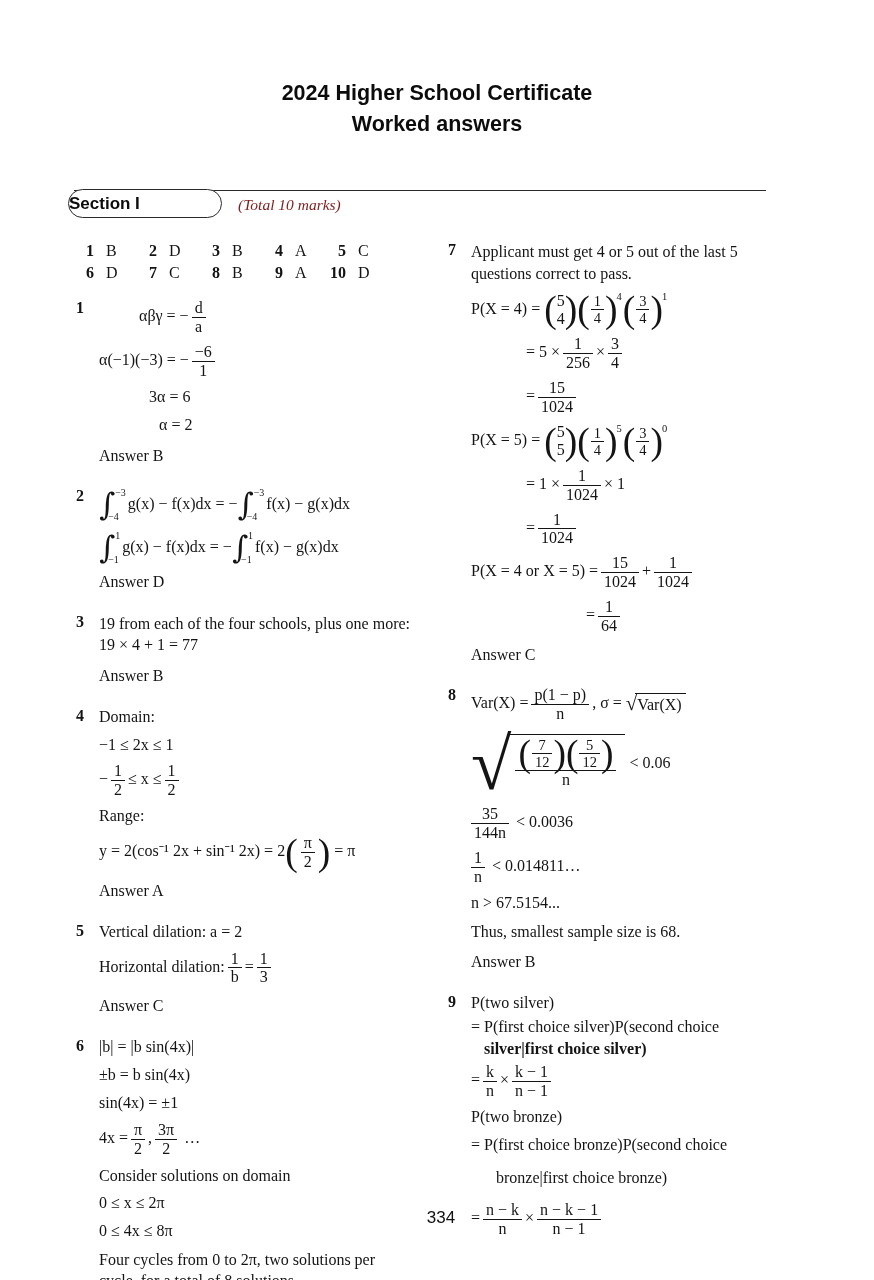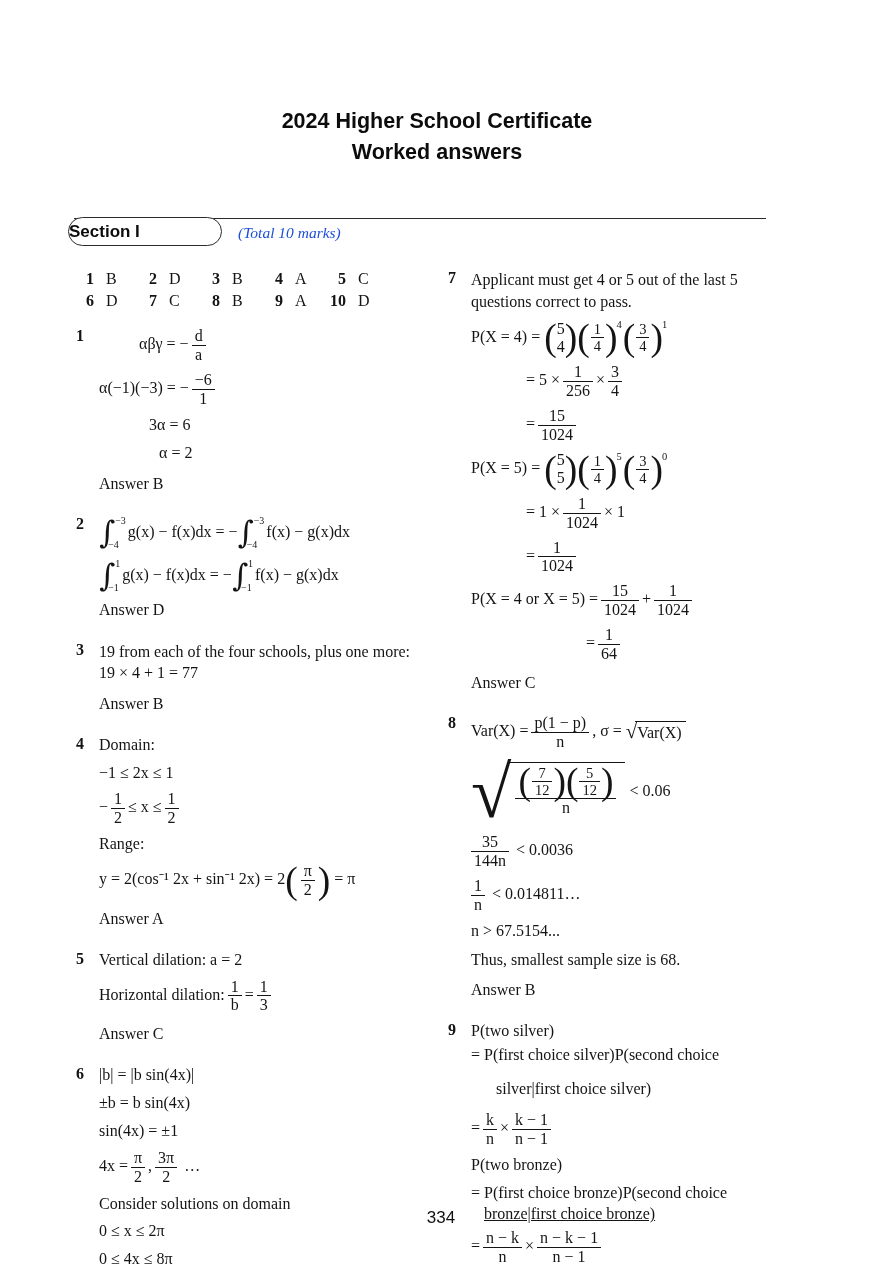--- a/index.html
+++ b/index.html
@@ -1,27 +1,27 @@
 <!DOCTYPE html>
 <html><head>
 <meta charset="utf-8">
 <style>
   html,body{margin:0;padding:0;background:#e8e8e8;}
   .page{position:relative;width:874px;height:1280px;margin:0 auto;background:#ffffff;
         font-family:"Liberation Serif",serif;color:#141414;font-size:15.5px;overflow:hidden;}
   
-  .title-block{padding-top:106px;text-align:center;}
+  .title-block{padding-top:78px;text-align:center;}
   .title{font-family:"Liberation Sans",sans-serif;font-weight:bold;font-size:21.5px;line-height:1.45;color:#0c0c0c;}
   
   .section-header{position:relative;margin:50px 0 0 68px;width:698px;height:34px;}
   .section-rule{position:absolute;top:0;left:6px;right:0;border-top:1.6px solid #2b2b2b;}
   .section-pill{position:absolute;left:0;top:-1px;width:152px;height:27px;background:#fff;
         border:1.6px solid #2b2b2b;border-radius:15px;display:flex;align-items:center;justify-content:flex-start;
         font-family:"Liberation Sans",sans-serif;font-weight:bold;font-size:17px;color:#0c0c0c;}
-  .section-marks{position:absolute;left:170px;top:6px;font-style:italic;font-size:15.5px;color:#1d4ed8;}
+  .section-marks{position:absolute;left:170px;top:6px;font-style:italic;font-size:15.5px;color:#7f1d1d;}
   
   .cols{display:flex;gap:34px;padding:16px 0 0 76px;}
   .col{width:338px;}
   .col.right{width:346px;}
   
   .akey{display:grid;grid-template-columns:repeat(5,63px);row-gap:4px;margin:2px 0 16px 2px;font-size:16px;}
   .ac{display:flex;gap:12px;}
   .ac .n{font-weight:bold;min-width:16px;text-align:right;}
   
   .q{display:flex;margin-bottom:21px;}
@@ -388,31 +388,31 @@
           <div class="ml txt">Thus, smallest sample size is 68.</div>
           <div class="ans">Answer B</div>
         </div>
       </div>
 
       <div class="q">
         <div class="qn">9</div>
         <div class="qb">
           <div class="ml" style="margin-bottom:2px;">P(two silver)</div>
           <div class="ml txt" style="margin:2px 0 0 0;">= P(first choice silver)P(second choice</div>
-          <div class="ml txt hang" style="margin:12px;">silver|first choice silver)</div>
+          <div class="ml txt hang" style="margin:0;font-weight:bold;">silver|first choice silver)</div>
           <div class="ml" style="margin:4px 0 2px 0;"><span>=</span><span class="fr">
                 <span class="nu">k</span>
                 <span class="de">n</span>
               </span><span>×</span><span class="fr">
                 <span class="nu">k − 1</span>
                 <span class="de">n − 1</span>
               </span></div>
           <div class="ml" style="margin-bottom:6px;">P(two bronze)</div>
           <div class="ml txt" style="margin:2px 0 0 0;">= P(first choice bronze)P(second choice</div>
-          <div class="ml txt hang" style="margin:0;text-decoration:underline;">bronze|first choice bronze)</div>
+          <div class="ml txt hang" style="margin:12px;">bronze|first choice bronze)</div>
           <div class="ml" style="margin-top:4px;"><span>=</span><span class="fr">
                 <span class="nu">n − k</span>
                 <span class="de">n</span>
               </span><span>×</span><span class="fr">
                 <span class="nu">n − k − 1</span>
                 <span class="de">n − 1</span>
               </span></div>
         </div>
       </div>
 

